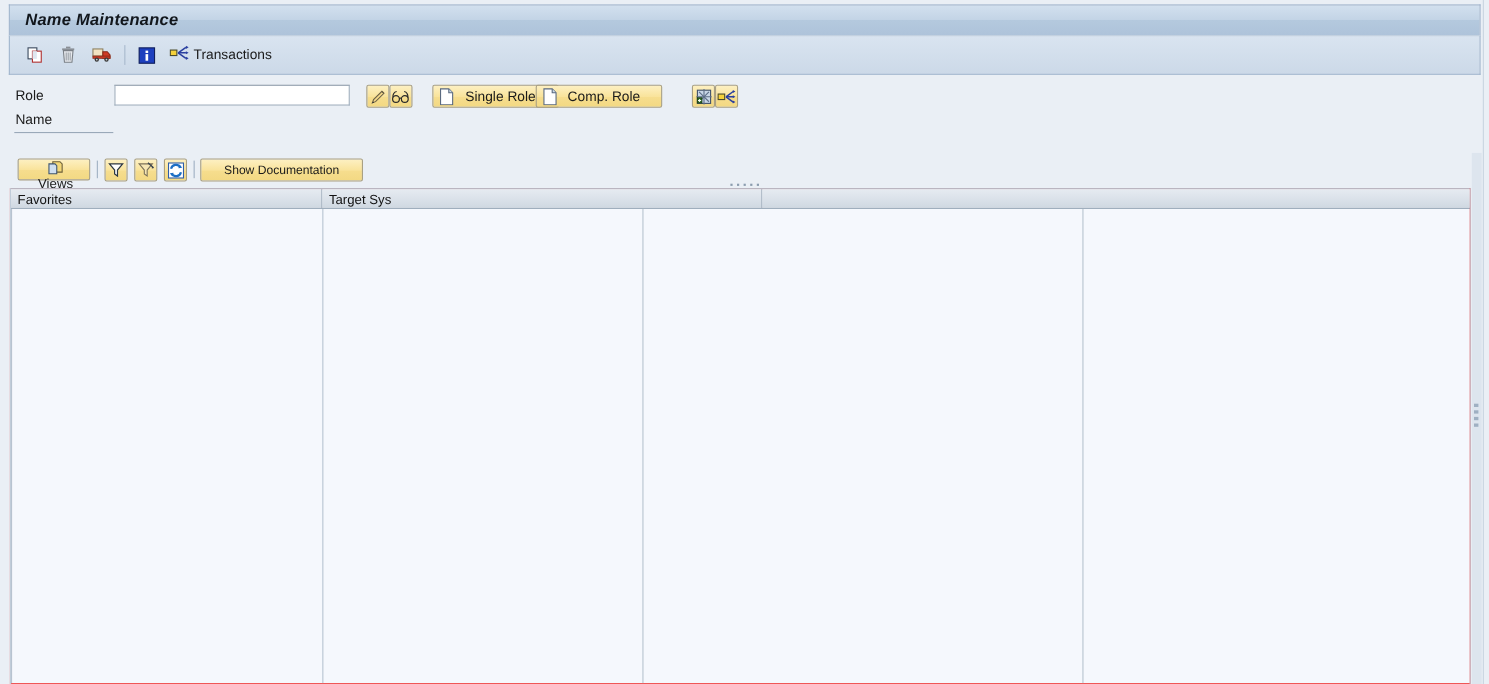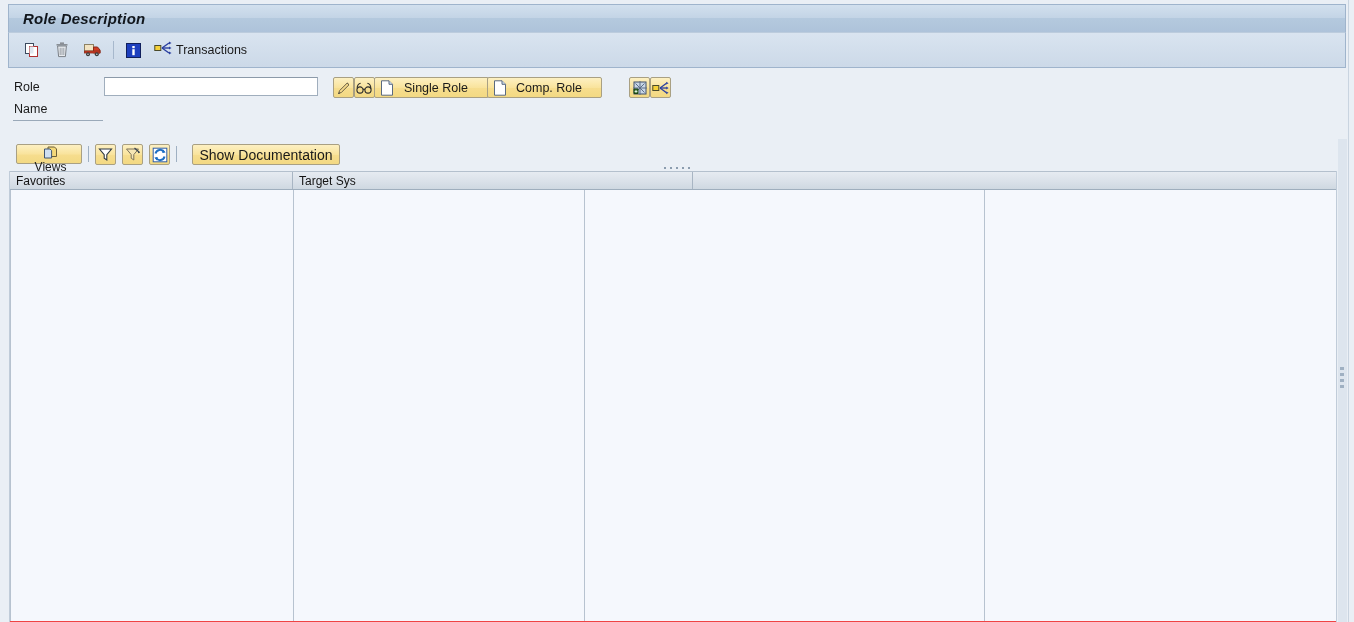--- a/index.html
+++ b/index.html
@@ -163,21 +163,21 @@
     justify-content: center;
     cursor: pointer;
     font-size: 12.5px;
     color: #1a1a1a;
   }
   .sapbtn.icononly { padding: 0; }
 
   .btn-change  { position: absolute; left: 333px; top: 77px; width: 21px; height: 21px; }
   .btn-display { position: absolute; left: 354px; top: 77px; width: 21px; height: 21px; }
 
-  .btn-single { position: absolute; left: 374px; top: 77px; width: 115px; height: 21px; }
+  .btn-single { position: absolute; left: 393px; top: 77px; width: 115px; height: 21px; }
   .btn-comp   { position: absolute; left: 487px; top: 77px; width: 115px; height: 21px; }
   .bigbtn-inner { display: flex; align-items: center; width: 100%; height: 100%; }
   .bigbtn-inner .ic { margin-left: 5px; display:flex; align-items:center; }
   .bigbtn-inner .lbl { flex: 1; text-align: center; padding-right: 10px; white-space: nowrap; }
 
   .btn-derive  { position: absolute; left: 629px; top: 77px; width: 21px; height: 21px; }
   .btn-transp  { position: absolute; left: 650px; top: 77px; width: 21px; height: 21px; }
 
   
   .viewsbar { position: absolute; left: 0; top: 140px; width: 1354px; height: 24px; }
@@ -195,21 +195,21 @@
     border-right: 4px solid transparent;
     border-top: 5px solid #3b3b20;
   }
 
   .vsep1 { position: absolute; left: 88px; top: 146px; width: 1px; height: 16px; background: #9fb0c2; }
   .vsep2 { position: absolute; left: 176px; top: 146px; width: 1px; height: 16px; background: #9fb0c2; }
 
   .btn-filter     { position: absolute; left: 95px; top: 144px; width: 21px; height: 21px; }
   .btn-delfilter  { position: absolute; left: 122px; top: 144px; width: 21px; height: 21px; }
   .btn-refresh    { position: absolute; left: 149px; top: 144px; width: 21px; height: 21px; }
-  .btn-showdoc    { position: absolute; left: 192px; top: 144px; width: 148px; height: 21px; font-size: 14px; }
+  .btn-showdoc    { position: absolute; left: 182px; top: 144px; width: 148px; height: 21px; font-size: 11px; }
 
   
   .grip {
     position: absolute;
     left: 664px;
     top: 165px;
     width: 26px;
     height: 5px;
     display: flex;
     justify-content: space-between;
@@ -291,21 +291,21 @@
     height: 622px;
     background: #c9d4e0;
   }
 </style>
 </head>
 <body>
 
 <div id="app">
 
   <div class="titlebar">
-    <span class="title-text">Role Description</span>
+    <span class="title-text">Name Maintenance</span>
   </div>
 
   <div class="toolbar">
 
     <div class="tb-btn" title="Copy Role">
       <svg width="18" height="18" viewBox="0 0 18 18">
         <rect x="2.5" y="2.5" width="8" height="10" fill="#ffffff" stroke="#3b4a5e" stroke-width="1"></rect>
         <rect x="6.5" y="5.5" width="8" height="10" fill="#ffffff" stroke="#b03030" stroke-width="1"></rect>
         <rect x="6.5" y="5.5" width="4" height="7" fill="#dfe7f0" stroke="none"></rect>
       </svg>

